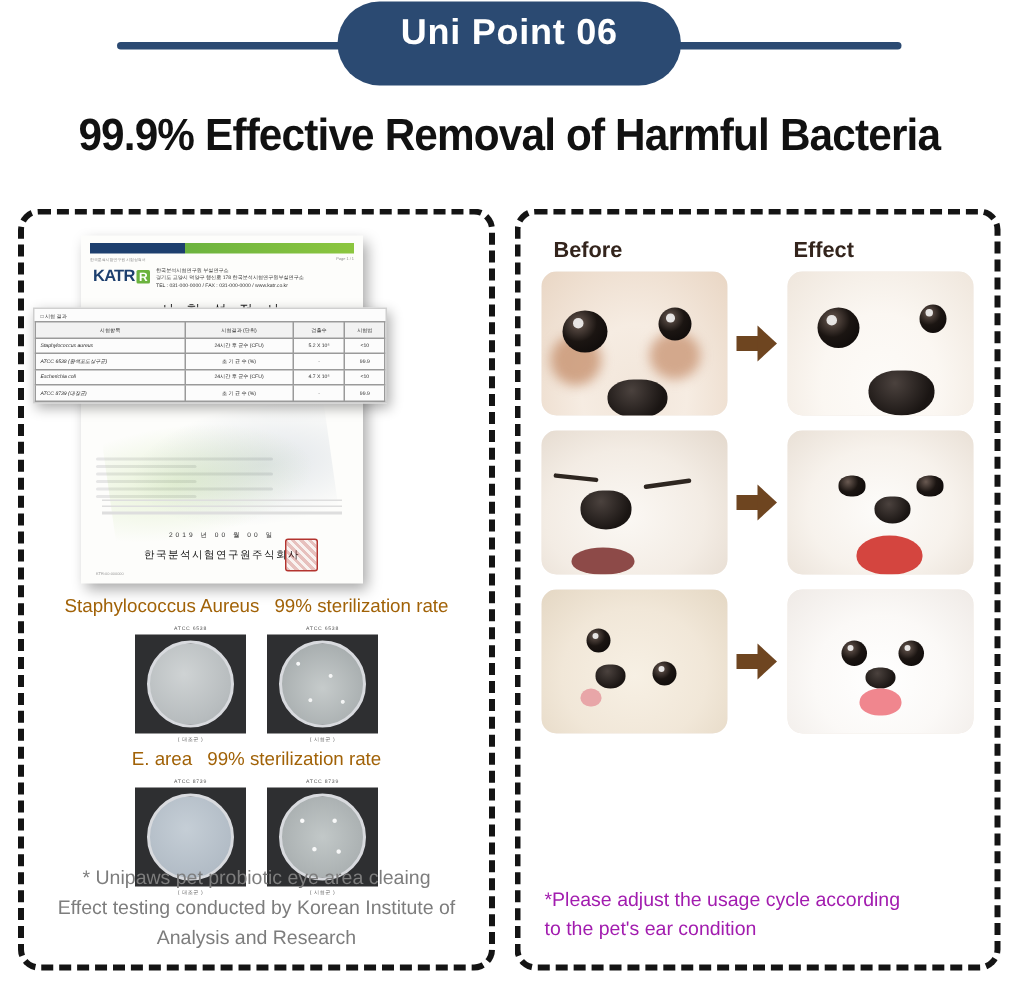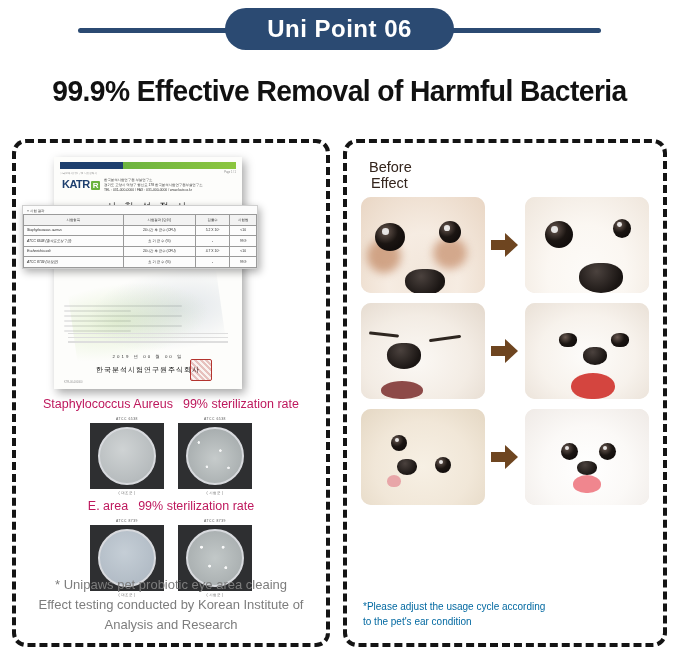--- a/index.html
+++ b/index.html
@@ -27,21 +27,21 @@
     border-radius: 3px;
   }
   .ribbon-line.left  { left: 78px;  width: 150px; }
   .ribbon-line.right { right: 78px; width: 150px; }
   .banner-pill {
     position: relative;
     z-index: 2;
     background: #2b4a72;
     color: #ffffff;
     border-radius: 28px;
-    padding: 7px 42px 7px 42px;
+    padding: 7px 42px 22px 42px;
     font-size: 24px;
     font-weight: bold;
     letter-spacing: 0.5px;
     line-height: 1.15;
   }
 
   
   .headline {
     text-align: center;
     font-size: 30px;
@@ -165,21 +165,21 @@
     padding: 2.5px 1px;
     text-align: center;
     line-height: 1.35;
   }
   .rt-grid th { background: #f2f2f2; font-weight: normal; }
   .rt-grid td.name { text-align: left; padding-left: 3px; font-style: italic; }
 
   
   .ster-label {
     text-align: center;
-    color: #be185d;
+    color: #a16207;
     font-size: 12.5px;
     margin-top: 4px;
   }
   .ster-label .sp { display: inline-block; width: 10px; }
   .dish-row {
     display: flex; justify-content: center; gap: 14px;
     margin-top: 6px;
   }
   .dish-cell { width: 74px; text-align: center; }
   .dish-cap {
@@ -219,21 +219,21 @@
   .dish-sub { font-size: 3.4px; color: #666; margin-top: 2px; letter-spacing: .4px; }
 
   .left-footnote {
     position: absolute; bottom: 8px; left: 6px; right: 6px;
     text-align: center; font-size: 13px; color: #7d7d7d; line-height: 1.55;
   }
 
   
   .ba-head {
     display: flex; padding: 16px 0 6px 0;
-    font-size: 14.5px; font-weight: normal; color: #33241c; flex-direction: column;
+    font-size: 14.5px; font-weight: bold; color: #33241c;
   }
   .ba-head .b { width: 50%; padding-left: 22px; }
   .ba-head .a { width: 50%; padding-left: 24px; }
   .ba-row {
     display: flex; align-items: center; justify-content: center;
     gap: 6px; margin-bottom: 10px;
   }
   .photo {
     width: 124px; height: 96px;
     border-radius: 10px;
@@ -250,21 +250,21 @@
   }
   .arrow::after {
     content: ""; position: absolute;
     left: 14px; top: 1px;
     border-top: 12px solid transparent;
     border-bottom: 12px solid transparent;
     border-left: 13px solid #6e4520;
   }
   .right-note {
     position: absolute; bottom: 14px; left: 16px; right: 10px;
-    font-size: 10px; color: #0369a1; line-height: 1.45;
+    font-size: 13px; color: #a21caf; line-height: 1.45;
   }
 
   
   .fur { position: absolute; inset: 0; }
   .eye {
     position: absolute; border-radius: 50%;
     background: radial-gradient(circle at 35% 30%, #6a5a52 0%, #1b1512 45%, #0a0707 100%);
   }
   .eye .gl {
     position: absolute; left: 22%; top: 18%;

